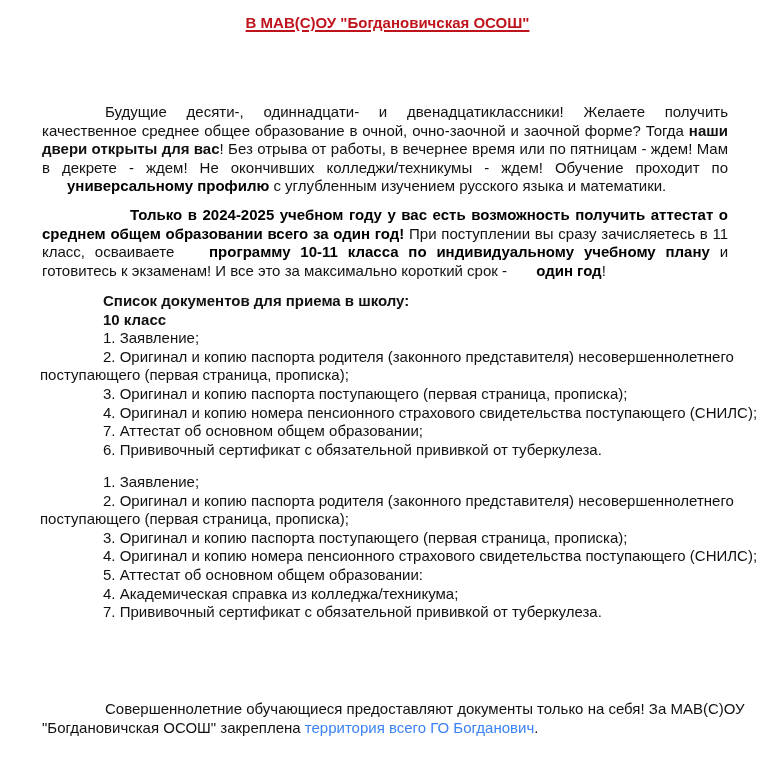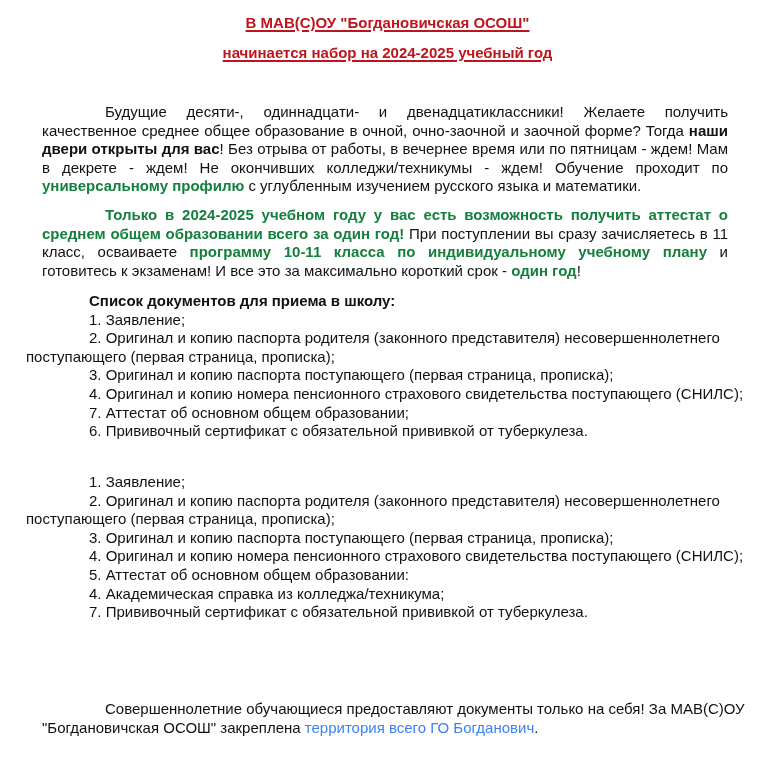--- a/index.html
+++ b/index.html
@@ -6,45 +6,45 @@
   body { width: 775px; height: 760px; overflow: hidden; font-family: "Liberation Sans", sans-serif; color: #111111; }
   .page { position: relative; width: 775px; height: 760px; }
   .title { position: absolute; left: 0; width: 775px; text-align: center; font-weight: bold; font-size: 15px; color: #c0141c; text-decoration: underline; text-decoration-thickness: 1.5px; text-underline-offset: 2px; }
   .t1 { top: 14px; }
   .t2 { top: 44px; }
   .t3 { top: 75px; }
   .para { position: absolute; left: 42px; width: 686px; font-size: 15px; line-height: 18.6px; text-align: justify; }
   .para .indent { display: inline-block; width: 63px; }
   .p1 { top: 103px; }
   .p2 { top: 206px; }
-  .red { color: #15803d; font-weight: bold; }
+  .red { color: #000000; font-weight: bold; margin-left: 25px; }
   .redn { color: #3b82f6; }
   b { font-weight: bold; }
-  .list { position: absolute; left: 26px; width: 720px; font-size: 15px; line-height: 18.6px; }
+  .list { position: absolute; left: 40px; width: 720px; font-size: 15px; line-height: 18.6px; }
   .list .row { padding-left: 63px; white-space: nowrap; }
   .list .cont { padding-left: 0; white-space: nowrap; }
   .l1 { top: 292px; }
   .l2 { top: 473px; }
   .p3 { position: absolute; left: 42px; width: 700px; font-size: 15px; line-height: 18.6px; top: 700px; }
   .p3 .row { white-space: nowrap; }
   .p4 { position: absolute; left: 105px; top: 715px; font-size: 15px; font-weight: bold; }
 </style>
 </head>
 <body>
 
 <div class="page">
   <div class="title t1">В МАВ(С)ОУ "Богдановичская ОСОШ"</div>
-  <div class="title t2">начинается набор на 2024-2025 учебный год</div>
 
   <div class="para p1"><span class="indent"></span><span>Будущие десяти-, одиннадцати- и двенадцатиклассники! Желаете получить качественное среднее общее образование в очной, очно-заочной и заочной форме? Тогда </span><b>наши двери открыты для вас</b><span>! Без отрыва от работы, в вечернее время или по пятницам - ждем! Мам в декрете - ждем! Не окончивших колледжи/техникумы - ждем! Обучение проходит по </span><span class="red">универсальному профилю</span><span> с углубленным изучением русского языка и математики.</span></div>
 
   <div class="para p2"><span class="indent"></span><span class="red">Только в 2024-2025 учебном году у вас есть возможность получить аттестат о среднем общем образовании всего за один год!</span><span> При поступлении вы сразу зачисляетесь в 11 класс, осваиваете </span><span class="red">программу 10-11 класса по индивидуальному учебному плану</span><span> и готовитесь к экзаменам! И все это за максимально короткий срок - </span><span class="red">один год</span><span>!</span></div>
 
   <div class="list l1">
     <div class="row" style="font-weight:bold">Список документов для приема в школу:</div>
+    <div class="row" style="font-weight:bold">10 класс</div>
     <div class="row">1. Заявление;</div>
     <div class="row">2. Оригинал и копию паспорта родителя (законного представителя) несовершеннолетнего</div>
     <div class="cont">поступающего (первая страница, прописка);</div>
     <div class="row">3. Оригинал и копию паспорта поступающего (первая страница, прописка);</div>
     <div class="row">4. Оригинал и копию номера пенсионного страхового свидетельства поступающего (СНИЛС);</div>
     <div class="row">7. Аттестат об основном общем образовании;</div>
     <div class="row">6. Прививочный сертификат с обязательной прививкой от туберкулеза.</div>
   </div>
 
   <div class="list l2">

